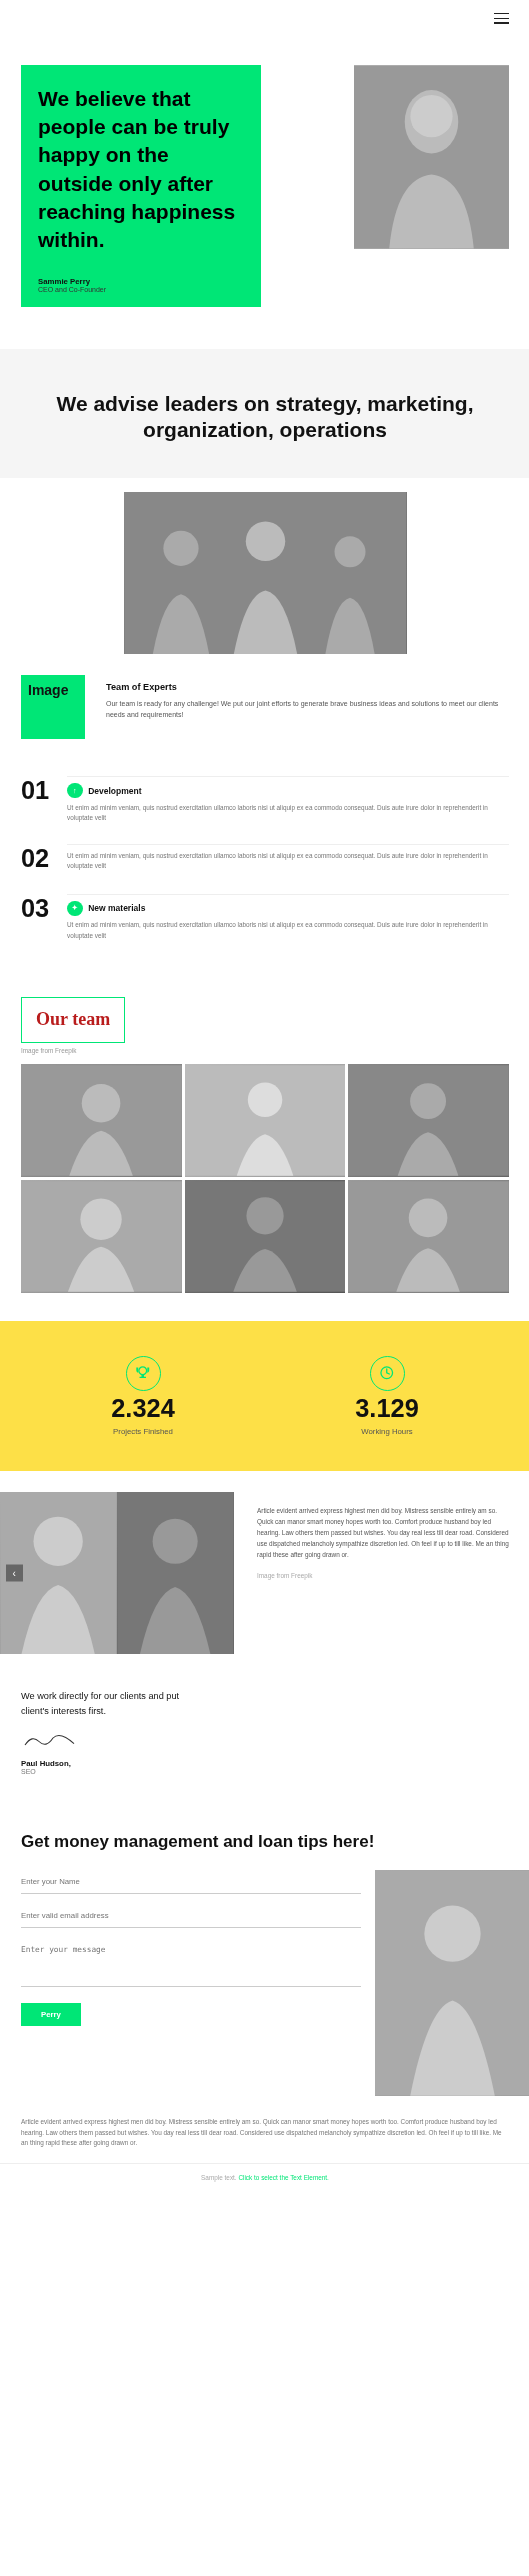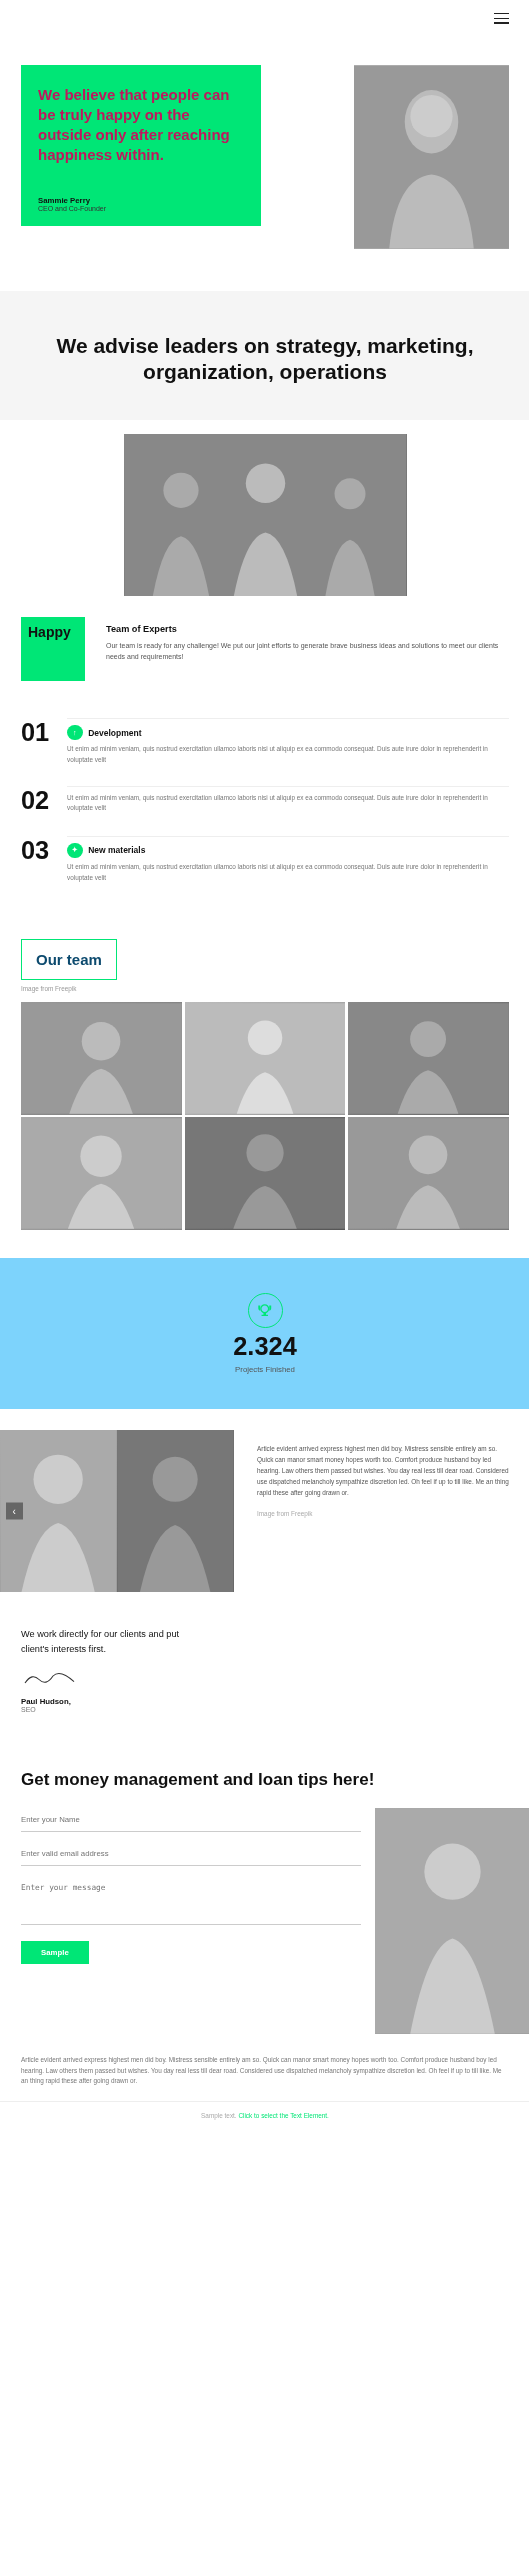--- a/index.html
+++ b/index.html
@@ -7,21 +7,21 @@
 
     
     .nav { display: flex; justify-content: flex-end; padding: 12.7px 21px; background: #fff; }
     .hamburger { display: flex; flex-direction: column; gap: 3.5px; cursor: pointer; }
     .hamburger span { display: block; width: 15.5px; height: 1.4px; background: #222; }
 
     
     .hero { display: flex; align-items: flex-start; padding: 28px 21px 42px 21px; background: #fff; gap: 14px; }
     .hero-left { flex: 1; }
     .hero-green-box { background: #00e676; padding: 20px 17px 14px 17px; max-width: 240px; }
-    .hero-green-box h1 { font-size: 15px; font-weight: 700; color: #be185d; line-height: 1.35; margin-bottom: 30px; }
+    .hero-green-box h1 { font-size: 21px; font-weight: 700; color: #000000; line-height: 1.35; margin-bottom: 22px; }
     .hero-author { margin-top: 8.5px; }
     .hero-author .name { font-size: 7.8px; font-weight: 700; color: #111; }
     .hero-author .title { font-size: 7px; color: #333; }
     .hero-right { width: 155px; }
     .hero-photo-placeholder { width: 155px; height: 184px; background: linear-gradient(135deg, #ccc 0%, #aaa 100%); display: flex; align-items: center; justify-content: center; }
 
     
     .advise { background: #f5f5f5; padding: 42px 42px 35px 42px; text-align: center; }
     .advise h2 { font-size: 21px; font-weight: 700; color: #111; line-height: 1.25; }
 
@@ -47,35 +47,35 @@
     .num-content { flex: 1; border-top: 0.7px solid #eee; padding-top: 5.7px; }
     .num-header { display: flex; align-items: center; gap: 5.7px; margin-bottom: 4.2px; }
     .num-icon { width: 15.5px; height: 15.5px; background: #00e676; border-radius: 50%; display: flex; align-items: center; justify-content: center; }
     .num-icon span { font-size: 7px; color: #fff; font-weight: 700; }
     .num-title { font-size: 8.5px; font-weight: 700; color: #111; }
     .num-text { font-size: 6.4px; color: #777; line-height: 1.6; }
 
     
     .our-team-section { padding: 14px 21px 0 21px; background: #fff; }
     .our-team-box { border: 1.4px solid #00e676; padding: 11.3px 14px; display: inline-block; margin-bottom: 4.2px; }
-    .our-team-box h2 { font-size: 15px; font-weight: 700; color: #0c4a6e; }
+    .our-team-box h2 { font-size: 18px; font-weight: 700; color: #b91c1c; font-family: Liberation Serif, serif; }
     .freepik-label { font-size: 6.4px; color: #999; margin-bottom: 10px; }
 
     
     .photo-grid { display: grid; grid-template-columns: 1fr 1fr 1fr; gap: 2.8px; margin: 0 21px 28px 21px; }
     .photo-cell { height: 113px; background: #888; overflow: hidden; }
     .photo-cell-1 { background: linear-gradient(135deg, #999 0%, #777 100%); }
     .photo-cell-2 { background: linear-gradient(135deg, #bbb 0%, #999 100%); }
     .photo-cell-3 { background: linear-gradient(135deg, #888 0%, #666 100%); }
     .photo-cell-4 { background: linear-gradient(135deg, #aaa 0%, #888 100%); }
     .photo-cell-5 { background: linear-gradient(135deg, #777 0%, #555 100%); }
     .photo-cell-6 { background: linear-gradient(135deg, #999 0%, #777 100%); }
 
     
-    .stats-section { background: #7dd3fc; padding: 35px 21px; display: flex; justify-content: center; gap: 0; }
+    .stats-section { background: #fde047; padding: 35px 21px; display: flex; justify-content: center; gap: 0; }
     .stat-item { flex: 1; text-align: center; display: flex; flex-direction: column; align-items: center; gap: 5.7px; }
     .stat-icon-circle { width: 35px; height: 35px; border: 1.4px solid #00e676; border-radius: 50%; display: flex; align-items: center; justify-content: center; }
     .stat-icon-circle svg { width: 15.5px; height: 15.5px; fill: #00e676; }
     .stat-number { font-size: 25.4px; font-weight: 700; color: #111; line-height: 1; }
     .stat-label { font-size: 7.8px; color: #555; }
 
     
     .slider-section { background: #fff; padding: 21px 0 0 0; display: flex; gap: 0; align-items: stretch; }
     .slider-images { display: flex; width: 240px; min-width: 240px; position: relative; }
     .slider-img { width: 117px; height: 162px; background: #888; }
@@ -168,21 +168,21 @@
         <circle cx="320" cy="85" r="22" fill="#aaa"></circle>
         <path d="M285 230 Q298 155 320 150 Q342 155 355 230 Z" fill="#aaa"></path>
       </svg>
     </div>
   </div>
 </div>
 
 <section class="about-section">
   <div class="about-left">
     <div class="about-green-block"></div>
-    <div class="about-label">Happy</div>
+    <div class="about-label">Image</div>
   </div>
   <div class="about-right">
     <div class="about-col">
       <h3>Team of Experts</h3>
       <p>Our team is ready for any challenge! We put our joint efforts to generate brave business ideas and solutions to meet our clients needs and requirements!</p>
     </div>
   </div>
 </section>
 
 <section class="numbered-section">
@@ -274,20 +274,30 @@
   <div class="stat-item">
     <div class="stat-icon-circle">
       <svg viewBox="0 0 24 24" xmlns="http://www.w3.org/2000/svg">
         <path d="M12 2C8 2 5 5 5 9c0 3.5 2.5 6 5 7v2H7v2h10v-2h-3v-2c2.5-1 5-3.5 5-7 0-4-3-7-7-7zm0 12c-2.8 0-5-2.2-5-5s2.2-5 5-5 5 2.2 5 5-2.2 5-5 5z" fill="#00e676"></path>
         <path d="M5 4H2v4c0 2 1.5 3.5 3 4V4zm14 0v8c1.5-.5 3-2 3-4V4h-3z" fill="#00e676"></path>
       </svg>
     </div>
     <div class="stat-number">2.324</div>
     <div class="stat-label">Projects Finished</div>
   </div>
+  <div class="stat-item">
+    <div class="stat-icon-circle">
+      <svg viewBox="0 0 24 24" xmlns="http://www.w3.org/2000/svg">
+        <circle cx="12" cy="12" r="9" stroke="#00e676" stroke-width="2" fill="none"></circle>
+        <path d="M12 6v6l4 2" stroke="#00e676" stroke-width="2" stroke-linecap="round" fill="none"></path>
+      </svg>
+    </div>
+    <div class="stat-number">3.129</div>
+    <div class="stat-label">Working Hours</div>
+  </div>
 </section>
 
 <section class="slider-section">
   <div class="slider-images">
     <div class="slider-img slider-img-1">
       <svg width="117" height="162" viewBox="0 0 165 230" xmlns="http://www.w3.org/2000/svg">
         <rect width="165" height="230" fill="#aaa"></rect>
         <circle cx="82" cy="70" r="35" fill="#ccc"></circle>
         <path d="M30 230 Q50 140 82 132 Q114 140 134 230 Z" fill="#ccc"></path>
       </svg>
@@ -320,21 +330,21 @@
 
 <section class="cta-section">
   <h2>Get money management and loan tips here!</h2>
 </section>
 
 <div class="form-image-row">
   <div class="form-col">
     <input type="text" placeholder="Enter your Name" style="">
     <input type="email" placeholder="Enter valid email address" style="">
     <textarea placeholder="Enter your message" style=""></textarea>
-    <button class="submit-btn">Sample</button>
+    <button class="submit-btn">Perry</button>
   </div>
   <div class="form-image">
     <svg width="155" height="226" viewBox="0 0 220 320" xmlns="http://www.w3.org/2000/svg">
       <rect width="220" height="320" fill="#aaa"></rect>
       <circle cx="110" cy="90" r="40" fill="#ccc"></circle>
       <path d="M50 320 Q75 195 110 185 Q145 195 170 320 Z" fill="#ccc"></path>
     </svg>
   </div>
 </div>
 

